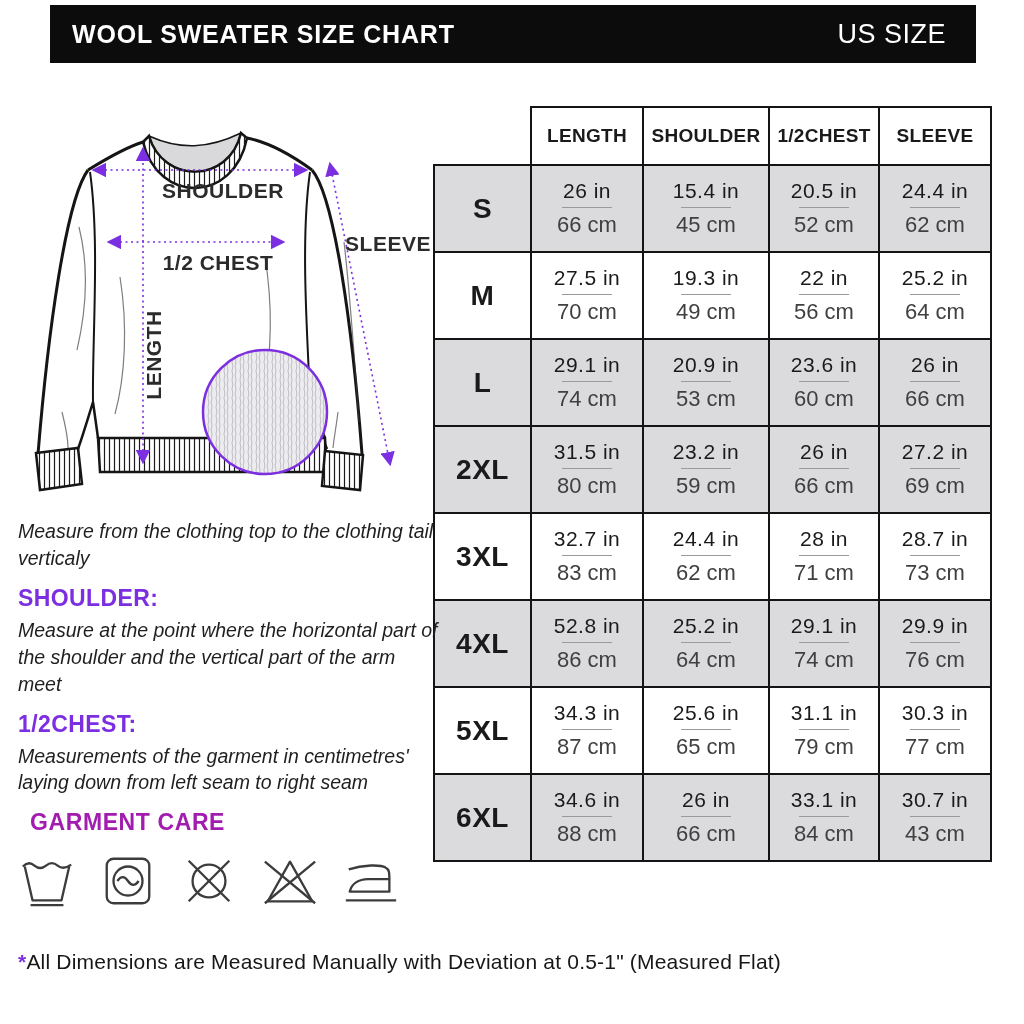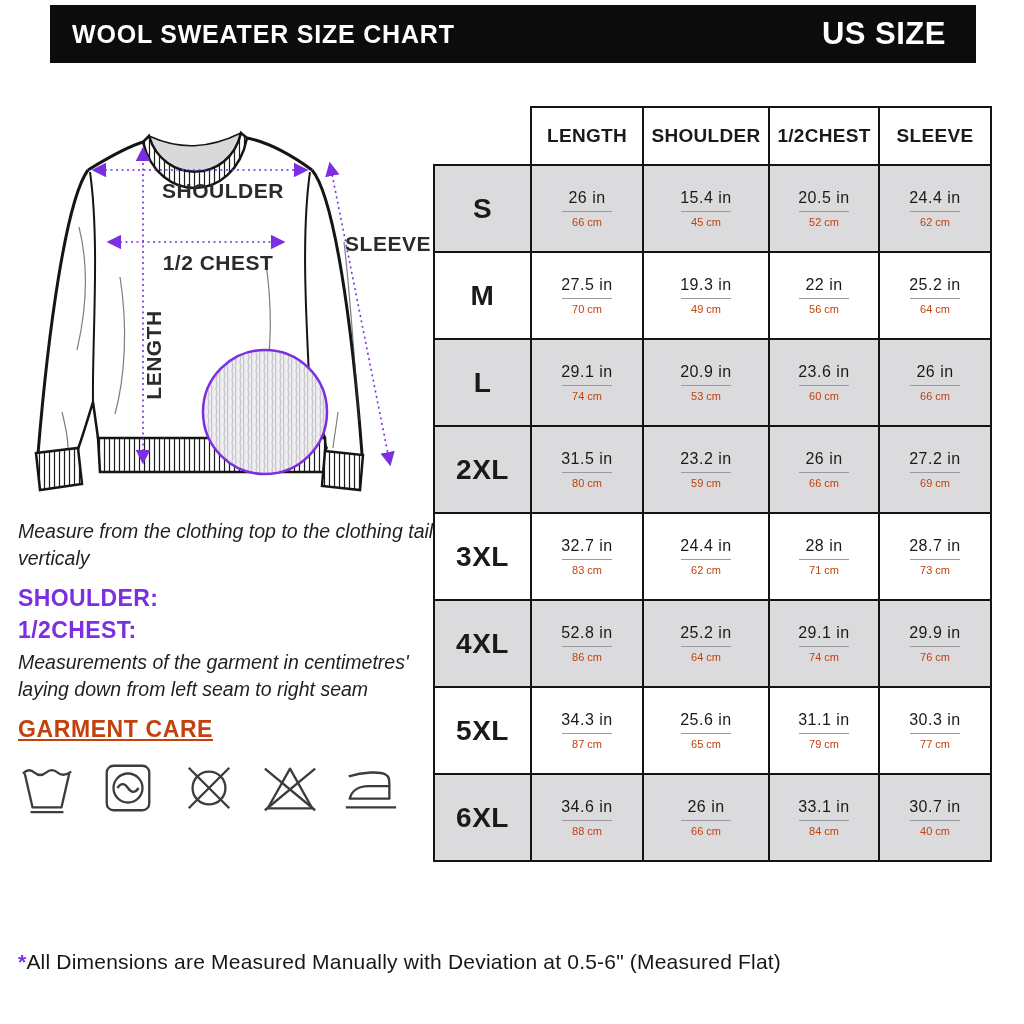--- a/index.html
+++ b/index.html
@@ -7,41 +7,41 @@
     width:1024px;height:1024px;position:relative;background:#ffffff;
     font-family:"Liberation Sans", sans-serif;overflow:hidden;color:#1a1a1a;
   }
   
   .topbar{
     position:absolute;left:50px;top:5px;width:926px;height:58px;background:#0c0c0c;
     display:flex;align-items:center;justify-content:space-between;
     padding:0 30px 0 22px;box-sizing:border-box;color:#fff;
   }
   .topbar .title{font-size:25px;font-weight:bold;letter-spacing:.8px;}
-  .topbar .region{font-size:31px;font-weight:bold;letter-spacing:.5px;}
+  .topbar .region{font-size:27px;font-weight:normal;letter-spacing:.5px;}
   
   .diagram{position:absolute;left:22px;top:92px;}
   .diagram text{font-family:"Liberation Sans",sans-serif;font-weight:bold;fill:#2b2b2b;font-size:21px;letter-spacing:.5px;}
   
   .table-wrap{position:absolute;left:433px;top:106px;}
   table.sizes{border-collapse:collapse;table-layout:fixed;width:557px;}
   table.sizes th,table.sizes td{border:2.5px solid #141414;text-align:center;vertical-align:middle;padding:0;}
   table.sizes th{height:56px;font-size:19px;font-weight:bold;letter-spacing:.3px;background:#fff;}
   table.sizes th.corner{border:none;background:#fff;}
   table.sizes tr.trow{height:87px;background:#fff;}
   table.sizes tr.trow.shade{background:#dbdbdd;}
   td.size-cell{font-size:28px;font-weight:bold;letter-spacing:.5px;}
-  td.m-cell .in{font-size:16px;color:#1a1a1a;letter-spacing:.5px;}
+  td.m-cell .in{font-size:21px;color:#1a1a1a;letter-spacing:.5px;}
   td.m-cell .rule{width:50px;height:1px;background:#9a9a9e;margin:4px auto 4px;}
-  td.m-cell .cm{font-size:11px;color:#c2410c;}
+  td.m-cell .cm{font-size:22px;color:#404040;}
   
   .defs{position:absolute;left:18px;top:518px;width:422px;}
   .def-term{margin:0 0 5px;font-size:23px;font-weight:bold;color:#7b2fe0;letter-spacing:.4px;}
   .def-desc{margin:0 0 13px;font-size:19.5px;line-height:1.38;color:#1f1f1f;font-style:italic;}
-  .gc-title{margin:4px 0 14px;font-size:23px;font-weight:bold;color:#c2410c;letter-spacing:.6px;text-decoration:underline;}
+  .gc-title{margin:4px 12px 14px;font-size:23px;font-weight:bold;color:#a21caf;letter-spacing:.6px;}
   .care-row{display:flex;gap:23px;align-items:flex-end;}
   .care-icon{display:block;}
   .care-icon path,.care-icon line,.care-icon circle,.care-icon rect,.care-icon polygon{
     fill:none;stroke:#3c3c3c;stroke-width:2.4;stroke-linejoin:round;
   }
   
   .footnote{position:absolute;left:18px;top:950px;margin:0;font-size:21px;color:#171717;letter-spacing:.2px;}
   .footnote .star{color:#7b2fe0;font-weight:bold;}
 </style>
 </head>
@@ -302,31 +302,32 @@
       <div class="cm">66 cm</div>
     </td>
     <td class="m-cell">
       <div class="in">33.1 in</div>
       <div class="rule"></div>
       <div class="cm">84 cm</div>
     </td>
     <td class="m-cell">
       <div class="in">30.7 in</div>
       <div class="rule"></div>
-      <div class="cm">40 cm</div>
+      <div class="cm">43 cm</div>
     </td>
   </tr>
       </tbody>
   </table>
 </div>
 
 <div class="defs">
   <p class="def-desc">Measure from the clothing top to the clothing tail verticaly</p>
 
   <h3 class="def-term">SHOULDER:</h3>
+  <p class="def-desc">Measure at the point where the horizontal part of the shoulder and the vertical part of the arm meet</p>
 
   <h3 class="def-term">1/2CHEST:</h3>
   <p class="def-desc">Measurements of the garment in centimetres' laying down from left seam to right seam</p>
 
   <h3 class="gc-title">GARMENT CARE</h3>
 
   <div class="care-row">
     <svg class="care-icon" viewBox="0 0 60 60" width="58" height="62">
       <path d="M7,15 L15,50 L45,50 L53,15"></path>
       <path d="M5,15 Q11,9 17,14 Q23,19 29,14 Q35,9 41,14 Q47,19 55,13"></path>
@@ -348,14 +349,14 @@
       <line x1="56" y1="10" x2="4" y2="53"></line>
     </svg>
     <svg class="care-icon" viewBox="0 0 60 60" width="58" height="62">
       <path d="M7,18 C22,13 40,13 45,16 C49,18 49,22 49,27 L49,41 L8,41 C10,33 17,28 27,28 L49,28"></path>
       <line x1="4" y1="50" x2="56" y2="50"></line>
     </svg>
   </div>
 </div>
 
 <p class="footnote">
-  <span class="star">*</span><span>All Dimensions are Measured Manually with Deviation at 0.5-6"  (Measured Flat)</span>
+  <span class="star">*</span><span>All Dimensions are Measured Manually with Deviation at 0.5-1"  (Measured Flat)</span>
 </p>
 
 </body></html>

